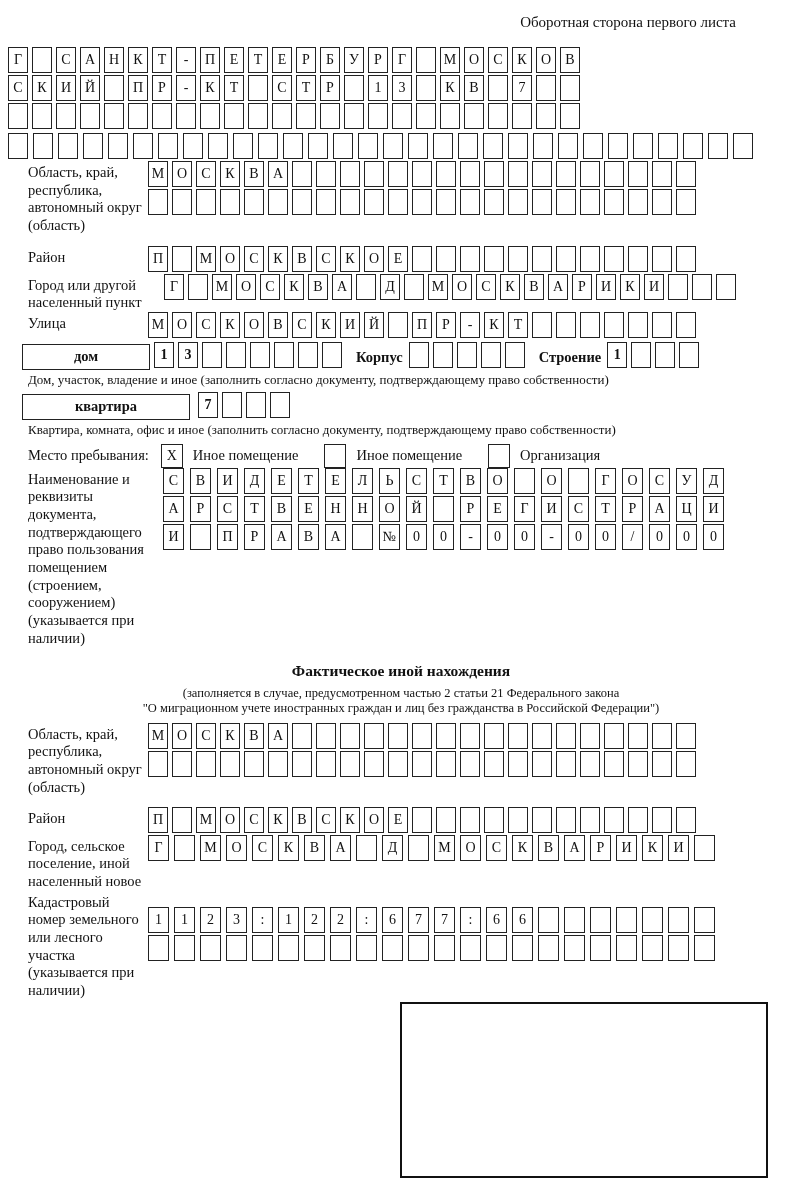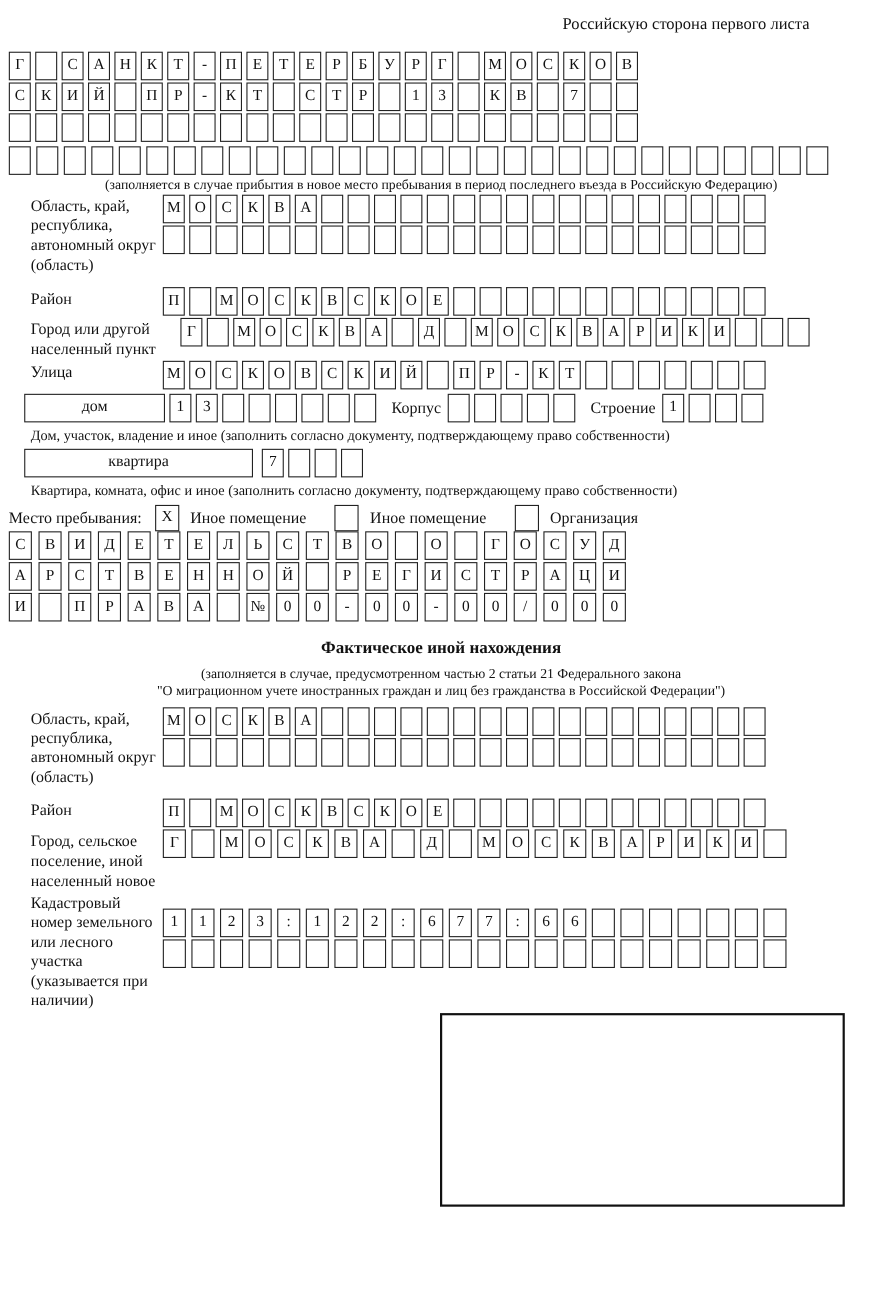--- a/index.html
+++ b/index.html
@@ -30,25 +30,25 @@
   .cap{font-size:12.5px;line-height:1.25;}
   .center{text-align:center;}
   .sec-title{text-align:center;font-weight:bold;font-size:15.5px;margin:4px 0 6px 0;}
   .mb12{margin-bottom:11px;}
   .block1{margin-top:16px;}
   .wbox{
     box-sizing:border-box;border:1.5px solid #222;height:26px;line-height:23px;
     text-align:center;font-size:14.5px;display:inline-block;vertical-align:top;
   }
   .dom{width:128px;margin-right:4px;}
-  .kv{width:208px;margin-right:8px;}
-  .house-row{margin-left:14px;margin-top:2px;align-items:flex-start;}
+  .kv{width:168px;margin-right:8px;}
+  .house-row{margin-left:14px;margin-top:2px;align-items:flex-end;font-weight:bold;}
   .inline-lbl{font-size:14.5px;line-height:26px;margin:0 6px 0 10px;}
   .cap-left{margin-left:20px;margin-top:2px;margin-bottom:4px;font-size:13px;}
-  .resid{margin-top:5px;align-items:center;}
+  .resid{margin-left:20px;margin-top:5px;align-items:center;}
   .res-lbl{font-size:14.5px;margin-right:12px;}
   .chk{
     display:inline-block;width:20px;height:22px;line-height:22px;border:1.5px solid #222;
     text-align:center;font-size:14px;vertical-align:middle;margin-right:10px;
   }
   .res-opt{font-size:14.5px;margin-right:26px;}
   .resid-cap{margin-left:185px;margin-top:2px;margin-bottom:8px;}
   .fact-caps{margin:2px 0 6px 0;}
   .cad-col{padding-top:16px;justify-content:flex-end;}
   .stamp-wrap{display:flex;margin-top:2px;}
@@ -56,31 +56,30 @@
     width:368px;height:176px;border:2px solid #111;margin-left:auto;margin-right:26px;
     box-sizing:border-box;background:#fff;
   }
   .s3-gap{margin-bottom:10px;}
 </style>
 </head>
 <body>
 
 <div class="page">
 
-  <div class="top-note">Российскую сторона первого листа</div>
+  <div class="top-note">Оборотная сторона первого листа</div>
 
   <div class="frow block1">
     <div class="gcol">
       <div class="cells"><span class="cell">Г</span><span class="cell"></span><span class="cell">С</span><span class="cell">А</span><span class="cell">Н</span><span class="cell">К</span><span class="cell">Т</span><span class="cell">-</span><span class="cell">П</span><span class="cell">Е</span><span class="cell">Т</span><span class="cell">Е</span><span class="cell">Р</span><span class="cell">Б</span><span class="cell">У</span><span class="cell">Р</span><span class="cell">Г</span><span class="cell"></span><span class="cell">М</span><span class="cell">О</span><span class="cell">С</span><span class="cell">К</span><span class="cell">О</span><span class="cell">В</span></div>
       <div class="cells"><span class="cell">С</span><span class="cell">К</span><span class="cell">И</span><span class="cell">Й</span><span class="cell"></span><span class="cell">П</span><span class="cell">Р</span><span class="cell">-</span><span class="cell">К</span><span class="cell">Т</span><span class="cell"></span><span class="cell">С</span><span class="cell">Т</span><span class="cell">Р</span><span class="cell"></span><span class="cell">1</span><span class="cell">3</span><span class="cell"></span><span class="cell">К</span><span class="cell">В</span><span class="cell"></span><span class="cell">7</span><span class="cell"></span><span class="cell"></span></div>
       <div class="cells"><span class="cell"></span><span class="cell"></span><span class="cell"></span><span class="cell"></span><span class="cell"></span><span class="cell"></span><span class="cell"></span><span class="cell"></span><span class="cell"></span><span class="cell"></span><span class="cell"></span><span class="cell"></span><span class="cell"></span><span class="cell"></span><span class="cell"></span><span class="cell"></span><span class="cell"></span><span class="cell"></span><span class="cell"></span><span class="cell"></span><span class="cell"></span><span class="cell"></span><span class="cell"></span><span class="cell"></span></div>
     </div>
   </div>
   <div class="cells spread"><span class="cell"></span><span class="cell"></span><span class="cell"></span><span class="cell"></span><span class="cell"></span><span class="cell"></span><span class="cell"></span><span class="cell"></span><span class="cell"></span><span class="cell"></span><span class="cell"></span><span class="cell"></span><span class="cell"></span><span class="cell"></span><span class="cell"></span><span class="cell"></span><span class="cell"></span><span class="cell"></span><span class="cell"></span><span class="cell"></span><span class="cell"></span><span class="cell"></span><span class="cell"></span><span class="cell"></span><span class="cell"></span><span class="cell"></span><span class="cell"></span><span class="cell"></span><span class="cell"></span><span class="cell"></span></div>
-  <div class="cap center">(заполняется в случае прибытия в новое место пребывания в период последнего въезда в Российскую Федерацию)</div>
 
 
   <div class="frow mb12">
     <div class="lbl lbl-s2">Область, край, республика, автономный округ (область)</div>
     <div class="gcol">
       <div class="cells"><span class="cell">М</span><span class="cell">О</span><span class="cell">С</span><span class="cell">К</span><span class="cell">В</span><span class="cell">А</span><span class="cell"></span><span class="cell"></span><span class="cell"></span><span class="cell"></span><span class="cell"></span><span class="cell"></span><span class="cell"></span><span class="cell"></span><span class="cell"></span><span class="cell"></span><span class="cell"></span><span class="cell"></span><span class="cell"></span><span class="cell"></span><span class="cell"></span><span class="cell"></span><span class="cell"></span></div>
       <div class="cells"><span class="cell"></span><span class="cell"></span><span class="cell"></span><span class="cell"></span><span class="cell"></span><span class="cell"></span><span class="cell"></span><span class="cell"></span><span class="cell"></span><span class="cell"></span><span class="cell"></span><span class="cell"></span><span class="cell"></span><span class="cell"></span><span class="cell"></span><span class="cell"></span><span class="cell"></span><span class="cell"></span><span class="cell"></span><span class="cell"></span><span class="cell"></span><span class="cell"></span><span class="cell"></span></div>
     </div>
   </div>
 
@@ -119,20 +118,21 @@
     <span class="res-lbl">Место пребывания:</span>
     <span class="chk">X</span>
     <span class="res-opt">Иное помещение</span>
     <span class="chk"></span>
     <span class="res-opt">Иное помещение</span>
     <span class="chk"></span>
     <span class="res-opt">Организация</span>
   </div>
 
   <div class="frow">
+    <div class="lbl lbl-doc">Наименование и реквизиты документа, подтверждающего право пользования помещением (строением, сооружением) (указывается при наличии)</div>
     <div class="gcol">
       <div class="cells g6"><span class="cell">С</span><span class="cell">В</span><span class="cell">И</span><span class="cell">Д</span><span class="cell">Е</span><span class="cell">Т</span><span class="cell">Е</span><span class="cell">Л</span><span class="cell">Ь</span><span class="cell">С</span><span class="cell">Т</span><span class="cell">В</span><span class="cell">О</span><span class="cell"></span><span class="cell">О</span><span class="cell"></span><span class="cell">Г</span><span class="cell">О</span><span class="cell">С</span><span class="cell">У</span><span class="cell">Д</span></div>
       <div class="cells g6"><span class="cell">А</span><span class="cell">Р</span><span class="cell">С</span><span class="cell">Т</span><span class="cell">В</span><span class="cell">Е</span><span class="cell">Н</span><span class="cell">Н</span><span class="cell">О</span><span class="cell">Й</span><span class="cell"></span><span class="cell">Р</span><span class="cell">Е</span><span class="cell">Г</span><span class="cell">И</span><span class="cell">С</span><span class="cell">Т</span><span class="cell">Р</span><span class="cell">А</span><span class="cell">Ц</span><span class="cell">И</span></div>
       <div class="cells g6"><span class="cell">И</span><span class="cell"></span><span class="cell">П</span><span class="cell">Р</span><span class="cell">А</span><span class="cell">В</span><span class="cell">А</span><span class="cell"></span><span class="cell">№</span><span class="cell">0</span><span class="cell">0</span><span class="cell">-</span><span class="cell">0</span><span class="cell">0</span><span class="cell">-</span><span class="cell">0</span><span class="cell">0</span><span class="cell">/</span><span class="cell">0</span><span class="cell">0</span><span class="cell">0</span></div>
     </div>
   </div>
 
   <div class="sec-title" style="margin-top:14px;">Фактическое иной нахождения</div>
   <div class="fact-caps">
     <div class="cap center">(заполняется в случае, предусмотренном частью 2 статьи 21 Федерального закона</div>

